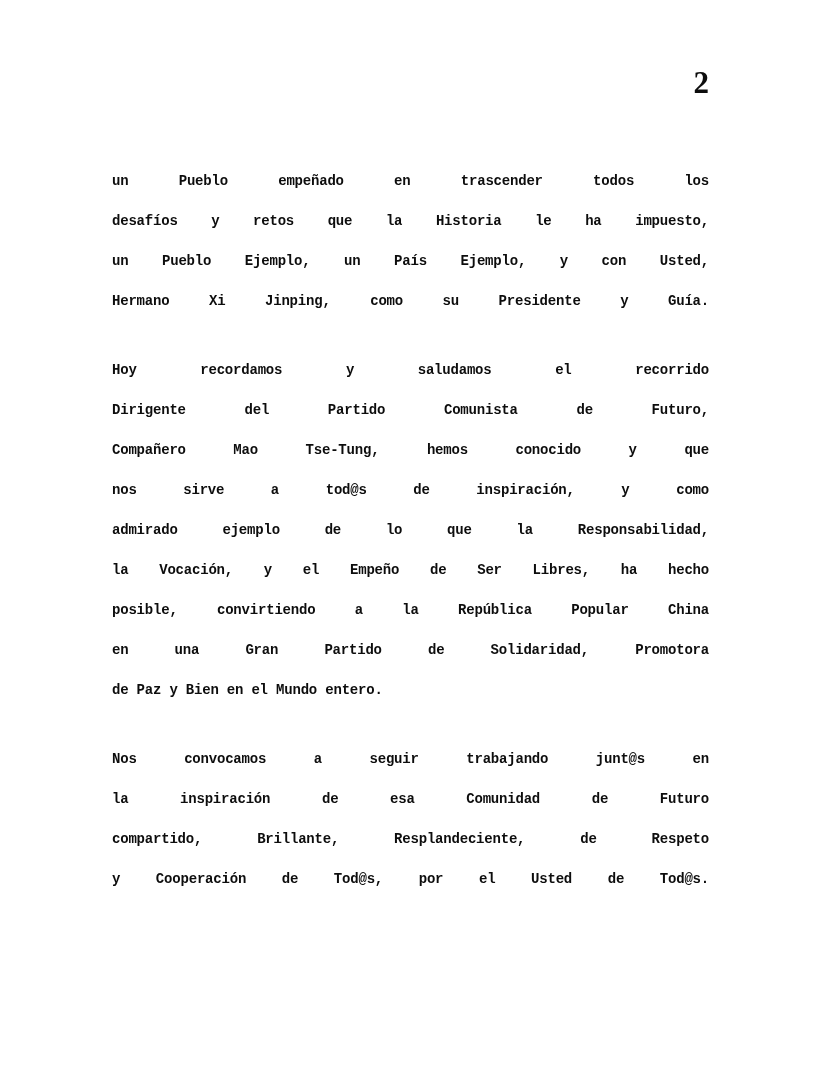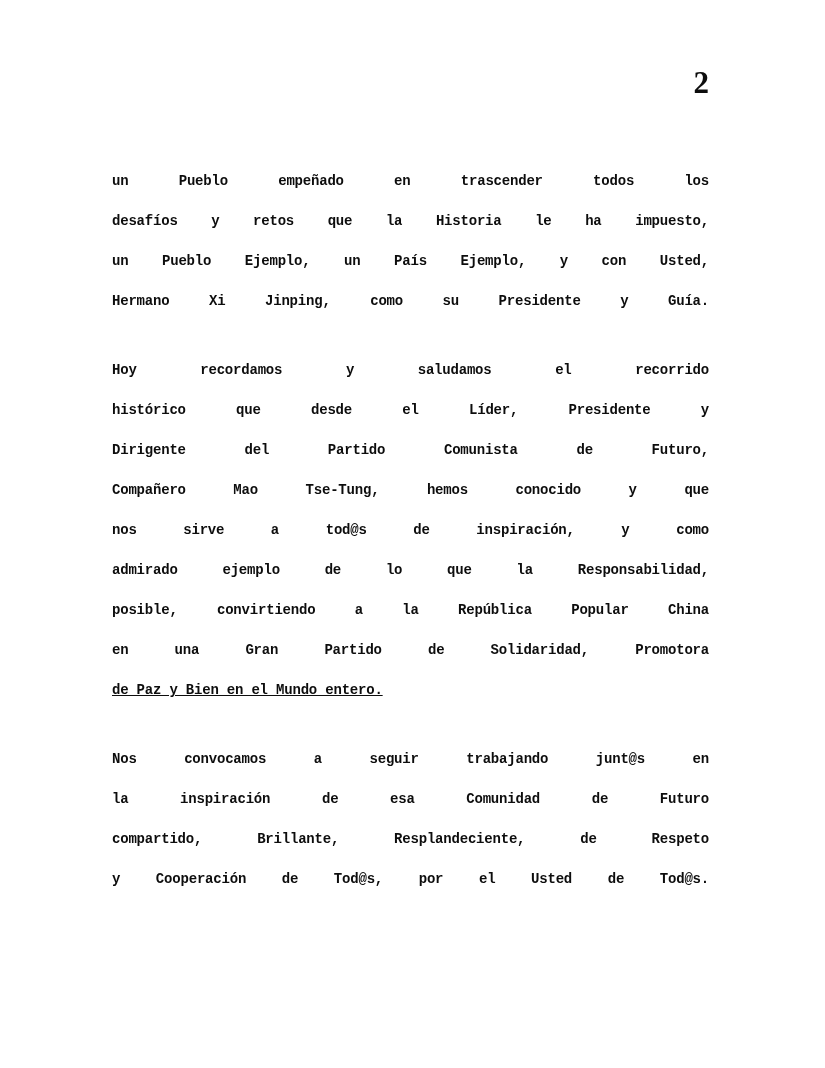--- a/index.html
+++ b/index.html
@@ -42,46 +42,45 @@
     margin: 0 0 29px 0;
   }
   .line {
     white-space: nowrap;
     text-align: justify;
     
     text-align-last: justify;
   }
   .line.flush-left {
     text-align-last: left;
-    text-decoration: underline;
   }
 </style>
 </head>
 <body>
 
 <div class="page">
 
   <div class="page-number">2</div>
 
   <div class="doc-body">
 
     <div class="para">
       <div class="line">un Pueblo empeñado en trascender todos los</div>
       <div class="line">desafíos y retos que la Historia le ha impuesto,</div>
       <div class="line">un Pueblo Ejemplo, un País Ejemplo, y con Usted,</div>
       <div class="line">Hermano Xi Jinping, como su Presidente y Guía.</div>
     </div>
 
     <div class="para">
       <div class="line">Hoy recordamos y saludamos el recorrido</div>
-      <div class="line">histórico que desde el Líder, Presidente y</div>
       <div class="line">Dirigente del Partido Comunista de Futuro,</div>
       <div class="line">Compañero Mao Tse-Tung, hemos conocido y que</div>
       <div class="line">nos sirve a tod@s de inspiración, y como</div>
       <div class="line">admirado ejemplo de lo que la Responsabilidad,</div>
+      <div class="line">la Vocación, y el Empeño de Ser Libres, ha hecho</div>
       <div class="line">posible, convirtiendo a la República Popular China</div>
       <div class="line">en una Gran Partido de Solidaridad, Promotora</div>
       <div class="line flush-left">de Paz y Bien en el Mundo entero.</div>
     </div>
 
     <div class="para">
       <div class="line">Nos convocamos a seguir trabajando junt@s en</div>
       <div class="line">la inspiración de esa Comunidad de Futuro</div>
       <div class="line">compartido, Brillante, Resplandeciente, de Respeto</div>
       <div class="line">y Cooperación de Tod@s, por el Usted de Tod@s.</div>

